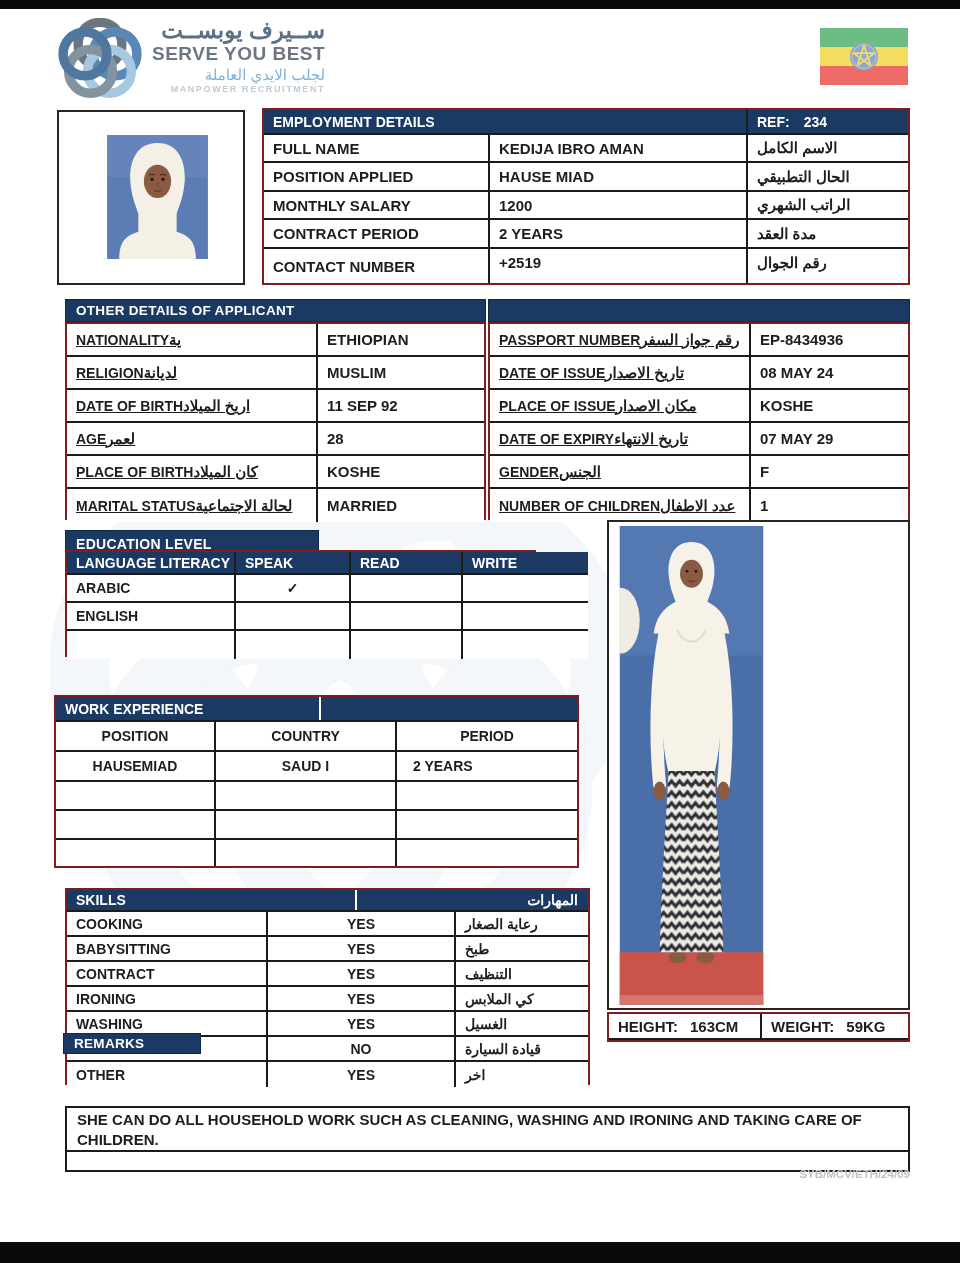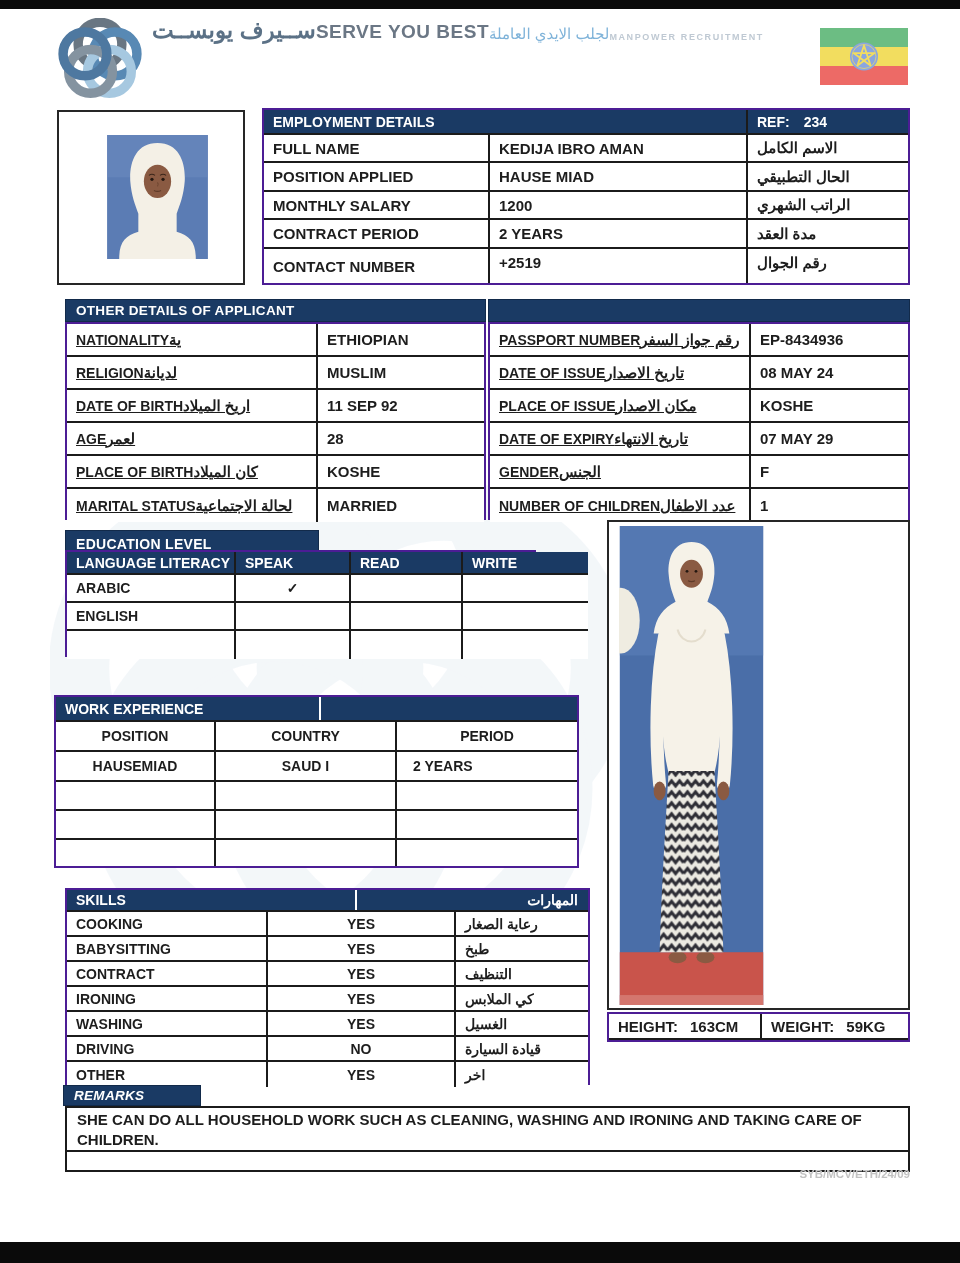--- a/index.html
+++ b/index.html
@@ -4,27 +4,27 @@
 <style>
   html,body{margin:0;padding:0;background:#e8e8e8;}
   .page{
     position:relative;width:960px;height:1263px;margin:0 auto;background:#ffffff;
     font-family:"Liberation Sans", sans-serif;color:#1d1d1d;overflow:hidden;
   }
   .abs{position:absolute;}
   .black-bar{position:absolute;left:0;width:960px;background:#0a0a0a;}
   
   .logo{position:absolute;left:58px;top:18px;display:flex;gap:10px;align-items:flex-start;}
-  .logo-text{display:flex;flex-direction:row;align-items:flex-end;line-height:1.05;text-align:center;}
+  .logo-text{display:flex;flex-direction:column;align-items:flex-end;line-height:1.05;text-align:center;}
   .logo-ar-title{font-size:23px;font-weight:bold;color:#5b7186;}
   .logo-en-title{font-size:19px;font-weight:bold;color:#6b7785;letter-spacing:.5px;margin-top:2px;}
   .logo-ar-sub{font-size:15px;color:#7fb3d9;margin-top:3px;}
   .logo-en-sub{font-size:9px;color:#bfc9d3;font-weight:bold;letter-spacing:1.6px;margin-top:2px;}
   
-  .tbl{position:absolute;display:grid;border:2px solid #4c1d95;background:#f9a8d4;box-sizing:border-box;}
+  .tbl{position:absolute;display:grid;border:2px solid #7f1d1d;background:#f9a8d4;box-sizing:border-box;}
   .cell{display:flex;align-items:center;font-weight:bold;font-size:15px;color:#1d1d1d;
         padding:0 9px;border-right:2px solid #1b1b1b;border-bottom:2px solid #1b1b1b;
         overflow:hidden;white-space:nowrap;box-sizing:border-box;background:#fff;}
   .cell.nr{border-right:none;} .cell.nb{border-bottom:none;}
   .cell.ctr{justify-content:center;padding:0 2px;}
   .cell.rt{justify-content:flex-end;}
   .navy{background:#1a3a64 !important;color:#ffffff !important;}
   .hdr-bar{position:absolute;background:#1a3a64;color:#fff;display:flex;align-items:center;
            padding:0 10px;font-weight:bold;font-size:13.5px;letter-spacing:.3px;box-sizing:border-box;
            border:1px solid #122a4a;}
@@ -343,21 +343,21 @@
     <div class="cell">
       <span>HEIGHT:</span>
       <span style="margin-left:12px;">163CM</span>
     </div>
     <div class="cell nr">
       <span>WEIGHT:</span>
       <span style="margin-left:12px;">59KG</span>
     </div>
   </div>
 
-  <div class="hdr-bar" style="left:63px;top:1085px;width:138px;height:21px;font-style:italic;">
+  <div class="hdr-bar" style="left:63px;top:1033px;width:138px;height:21px;">
     <span>REMARKS</span>
   </div>
   <div class="abs" style="left:65px;top:1106px;width:845px;height:46px;border:2px solid #1b1b1b;box-sizing:border-box;padding:2px 10px;font-weight:bold;font-size:15px;line-height:20px;background:#fff;">SHE CAN DO ALL HOUSEHOLD WORK SUCH AS CLEANING, WASHING AND IRONING AND TAKING CARE OF CHILDREN.</div>
   <div class="abs" style="left:65px;top:1150px;width:845px;height:22px;border:2px solid #1b1b1b;box-sizing:border-box;background:#fff;"></div>
 
   <div class="footer-code" style="left:650px;top:1168px;width:260px;">SYB/MCV/ETH/24/09</div>
 
 </div>
 
 </body></html>

